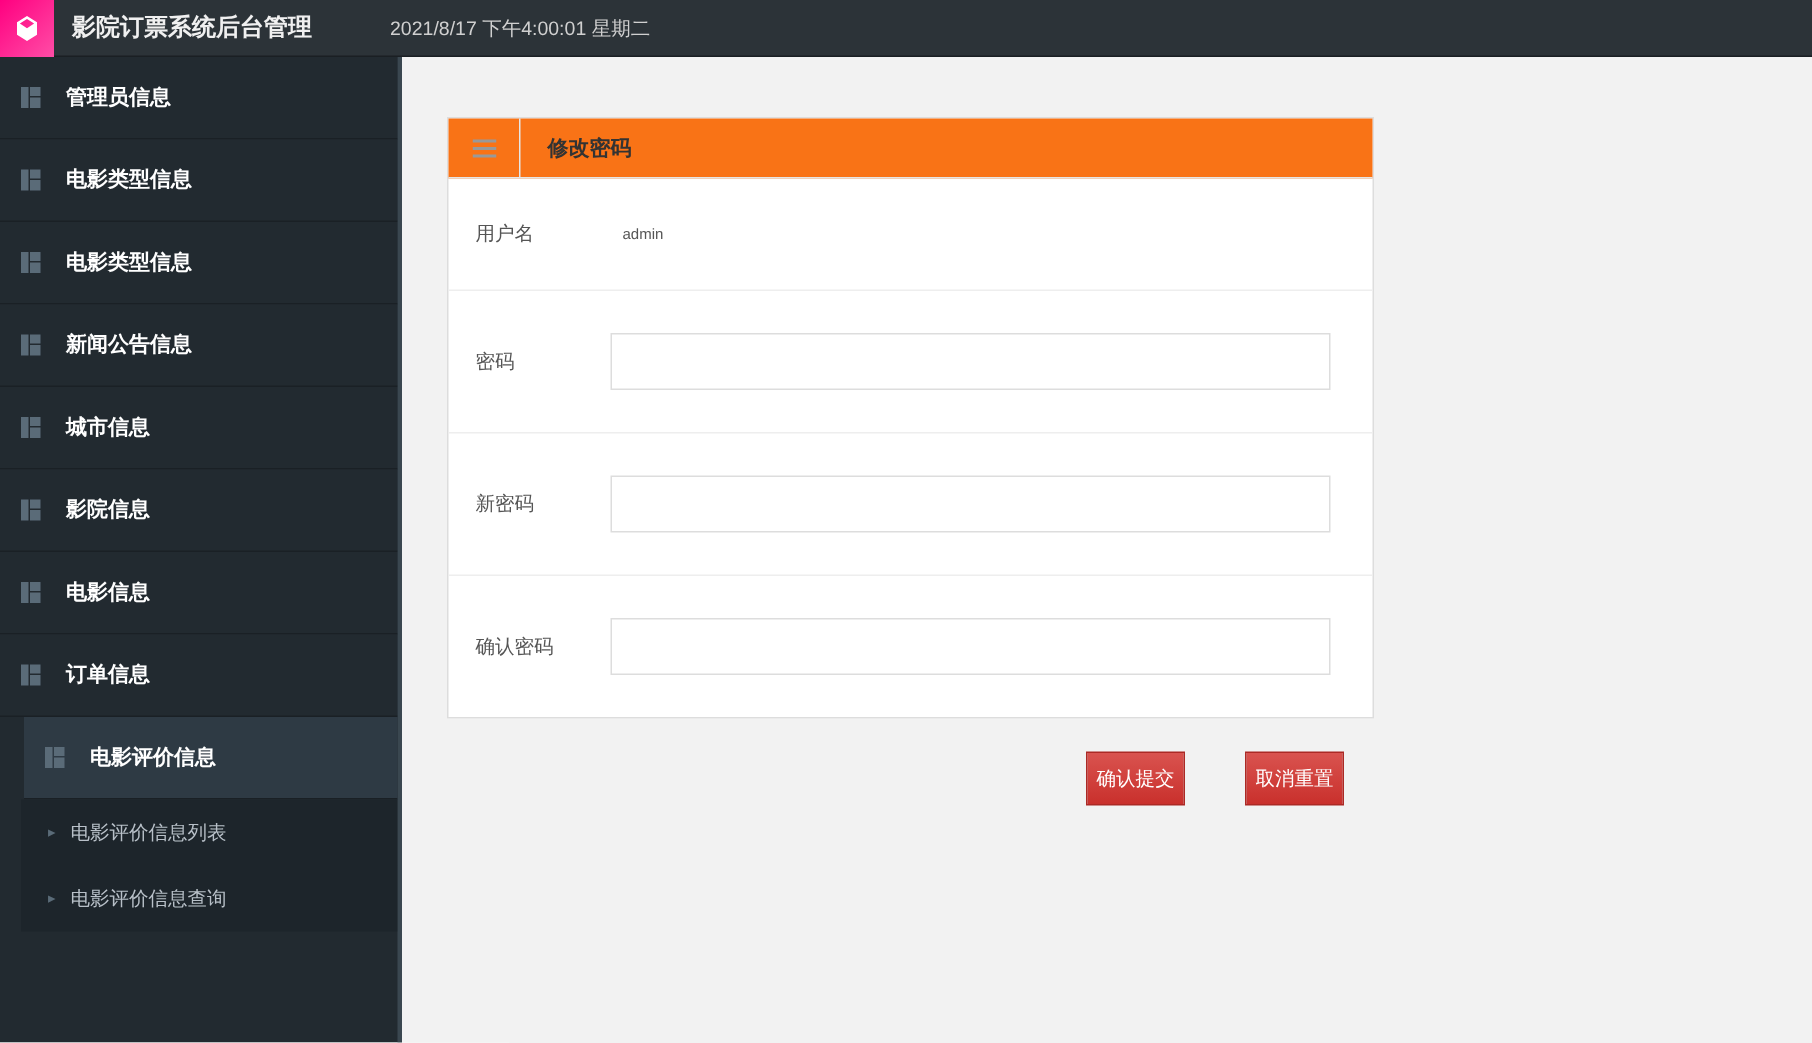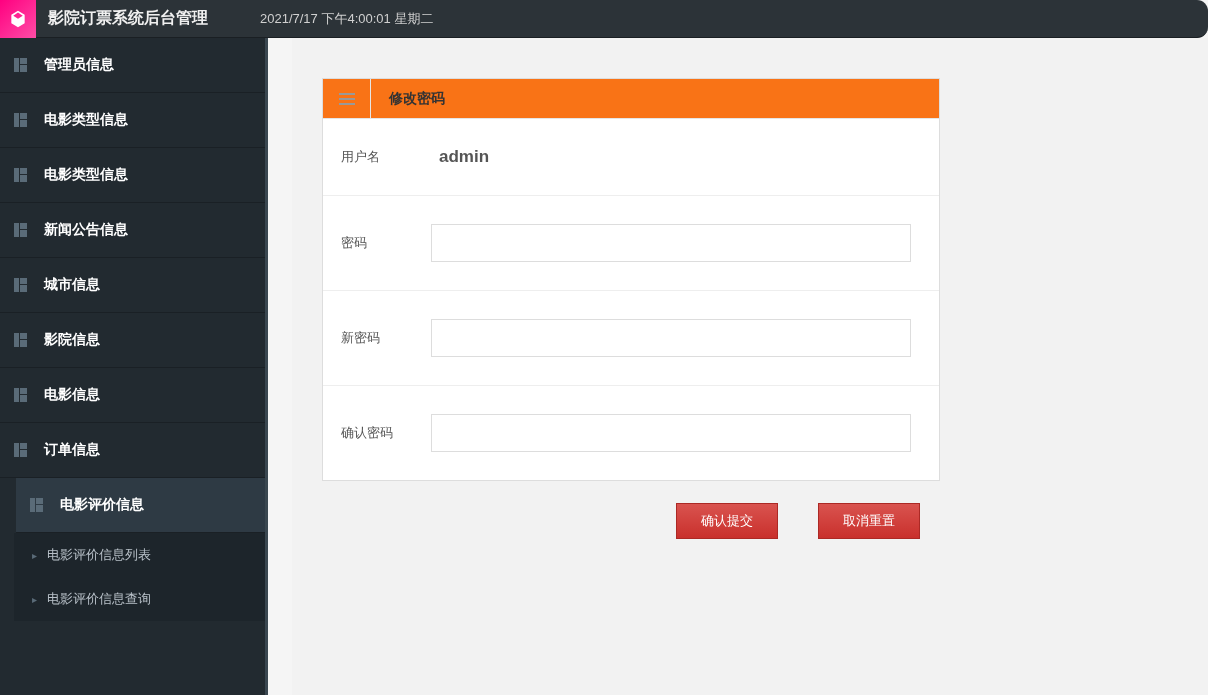--- a/index.html
+++ b/index.html
@@ -10,21 +10,20 @@
       height: 695px;
       overflow: hidden;
     }
     .header {
       background: #2c3338;
       height: 38px;
       display: flex;
       align-items: center;
       color: #fff;
       border-bottom: 1px solid #1a1f23;
-      border-radius: 11px;
     }
     .logo {
       width: 36px;
       height: 38px;
       background: linear-gradient(135deg, #ff0080, #ff4da6);
       display: flex;
       align-items: center;
       justify-content: center;
       color: #fff;
       font-size: 14px;
@@ -37,21 +36,20 @@
       color: #f0f0f0;
     }
     .datetime {
       font-size: 13px;
       color: #d0d0d0;
       margin-left: 40px;
     }
     .container {
       display: flex;
       height: calc(100% - 38px);
-      gap: 24px;
     }
     .sidebar {
       width: 268px;
       background: #222a30;
       height: 100%;
       overflow-y: auto;
       border-right: 3px solid #3a4750;
     }
     .nav-item {
       display: flex;
@@ -142,24 +140,23 @@
       padding: 28px 18px;
       border-bottom: 1px solid #eee;
     }
     .form-row:last-child { border-bottom: none; }
     .form-label {
       width: 90px;
       font-size: 13px;
       color: #555;
     }
     .form-value {
-      font-size: 17px;
+      font-size: 10px;
       color: #555;
       padding-left: 8px;
-      font-weight: bold;
     }
     .form-input {
       flex: 1;
       height: 38px;
       border: 1px solid #ddd;
       padding: 0 10px;
       font-size: 13px;
       max-width: 480px;
     }
     .button-row {
@@ -169,36 +166,36 @@
       width: 618px;
       margin-top: 22px;
       padding-right: 20px;
     }
     .btn {
       background: #c9302c;
       background: linear-gradient(#d9534f, #c9302c);
       border: 1px solid #ac2925;
       color: #fff;
       font-size: 13px;
-      padding: 8px 24px;
+      padding: 8px 6px;
       cursor: pointer;
       font-family: inherit;
     }
   </style>
 </head>
 <body>
 
 <div class="header">
   <div class="logo">
     <svg viewBox="0 0 24 24">
         <path fill="#fff" d="M12 2L4 7v10l8 5 8-5V7l-8-5zm0 2.3L17.7 8 12 11.7 6.3 8 12 4.3z"></path>
       </svg>
   </div>
   <div class="app-title">影院订票系统后台管理</div>
-  <div class="datetime">2021/7/17 下午4:00:01 星期二</div>
+  <div class="datetime">2021/8/17 下午4:00:01 星期二</div>
 </div>
 
 <div class="container">
   <div class="sidebar">
     <div class="nav-item">
       <div class="nav-icon">
           <span class="b1"></span>
           <div class="nav-icon-col">
             <span class="b2"></span>
             <span class="b3"></span>

